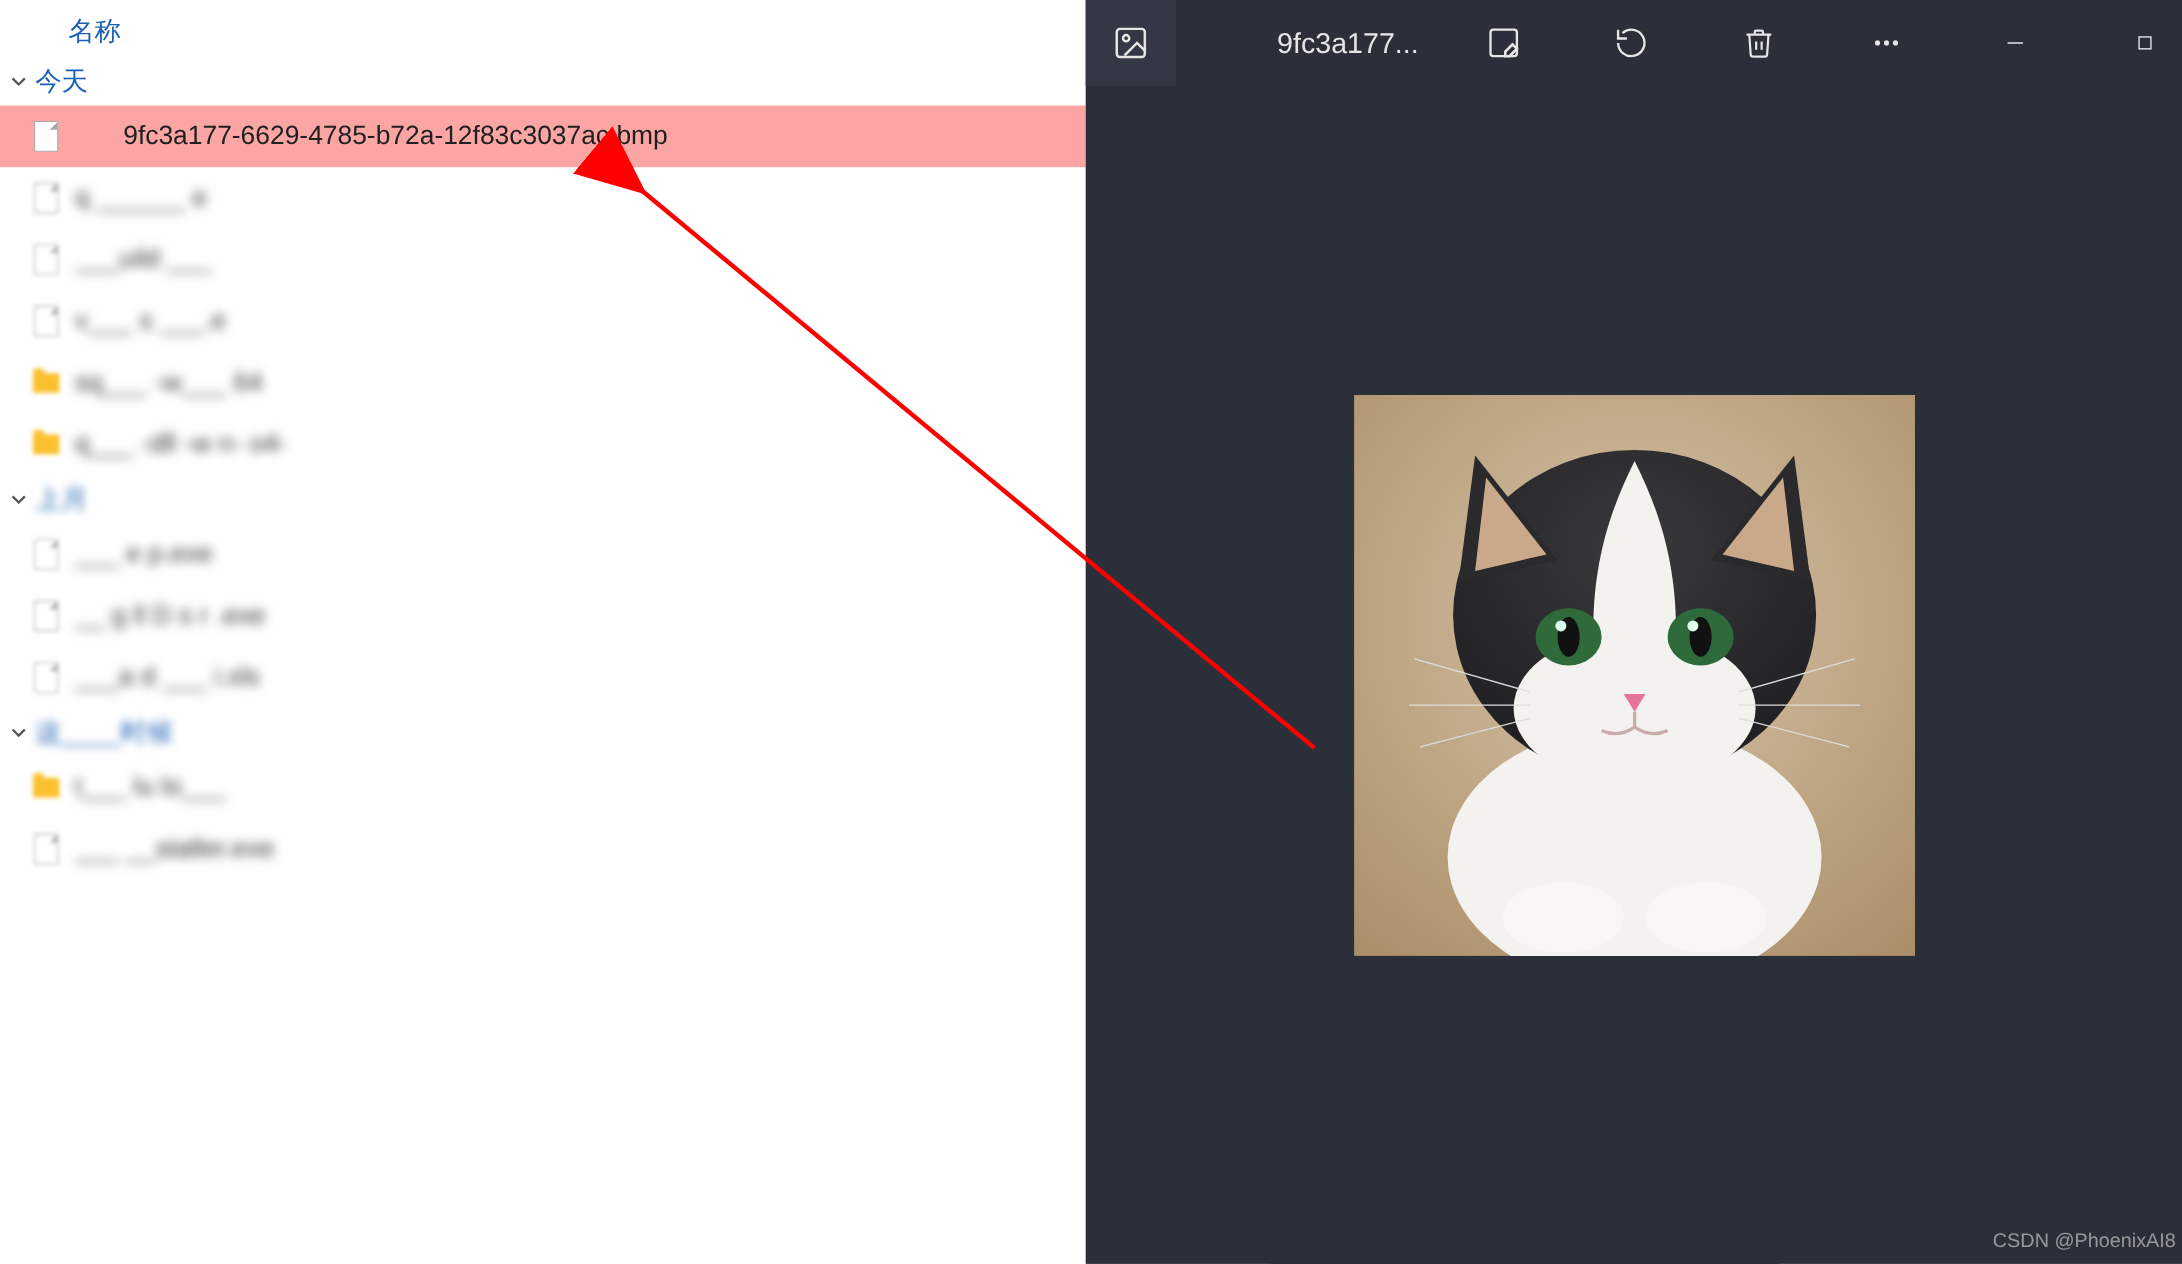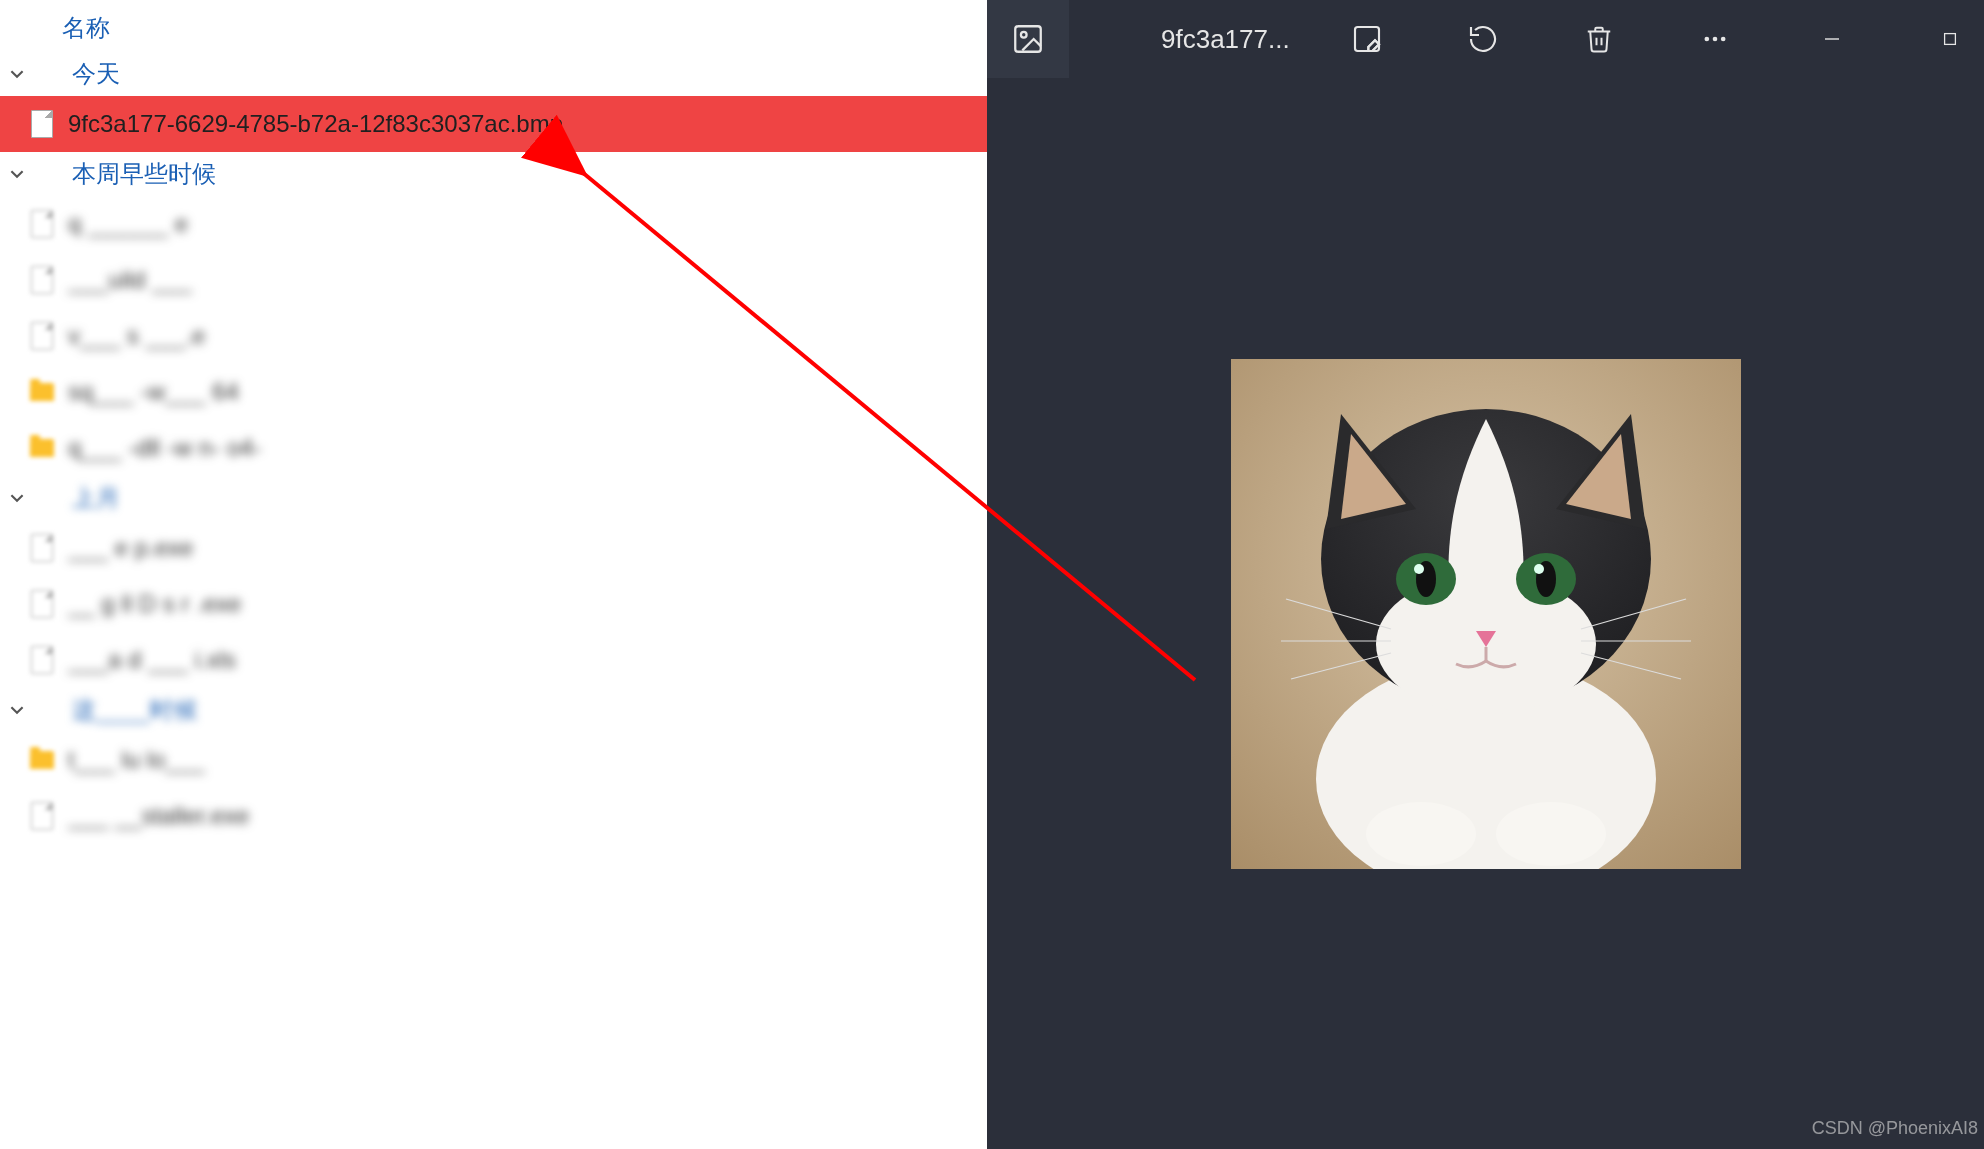--- a/index.html
+++ b/index.html
@@ -2,24 +2,24 @@
 <html><head>
 <meta charset="utf-8">
 <style>
   * { margin:0; padding:0; box-sizing:border-box; }
   html,body { width:1984px; height:1149px; font-family:"Segoe UI","Microsoft YaHei",sans-serif; background:#fff; overflow:hidden; }
   .root { display:flex; width:100%; height:100%; }
 
   
   .explorer { width:987px; height:100%; background:#fff; padding-top:4px; position:relative; }
   .col-header { color:#1a5fb4; font-size:24px; padding:8px 0 8px 62px; }
-  .group-row { display:flex; align-items:center; padding:6px 0 6px 6px; color:#1a5fb4; font-size:24px; cursor:pointer;gap:40px; }
+  .group-row { display:flex; align-items:center; padding:6px 0 6px 6px; color:#1a5fb4; font-size:24px; cursor:pointer; }
   .chev { width:22px; height:22px; margin-right:4px; display:inline-flex; align-items:center; justify-content:center; color:#666; }
   .file-row { display:flex; align-items:center; height:56px; padding-left:28px; font-size:24px; color:#202020; }
-  .file-row.selected { background:#ef4444; }
+  .file-row.selected { background:#fca5a5;gap:44px; }
   .file-row .icon { width:28px; height:32px; margin-right:12px; display:inline-flex; align-items:center; justify-content:center; }
   .file-row .label { white-space:nowrap; overflow:hidden; text-overflow:ellipsis; }
   .file-row.blur .label { filter:blur(5px); color:#333; }
   .file-row.blur .icon { filter:blur(2px); }
   .folder-glyph { width:24px; height:18px; background:#fbc02d; border-radius:2px 2px 0 0; position:relative; }
   .folder-glyph::before { content:""; position:absolute; top:-4px; left:0; width:10px; height:4px; background:#fbc02d; border-radius:2px 2px 0 0; }
   .file-glyph { width:22px; height:28px; background:#fff; border:1px solid #aaa; border-radius:1px; position:relative; }
   .file-glyph::after { content:""; position:absolute; top:0; right:0; width:7px; height:7px; background:linear-gradient(135deg,#fff 49%,#aaa 50%); }
 
   
@@ -53,28 +53,20 @@
               <path d="M1 3 L5 7 L9 3" fill="none" stroke="#555" stroke-width="1.5"></path>
             </svg>
           </span>
           <span>今天</span>
         </div>
         <div class="file-row selected">
           <span class="icon">
             <span class="file-glyph"></span>
           </span>
           <span class="label">9fc3a177-6629-4785-b72a-12f83c3037ac.bmp</span>
-        </div>
-        <div class="group-row">
-          <span class="chev">
-            <svg width="14" height="14" viewBox="0 0 10 10">
-              <path d="M1 3 L5 7 L9 3" fill="none" stroke="#555" stroke-width="1.5"></path>
-            </svg>
-          </span>
-          <span>本周早些时候</span>
         </div>
         <div class="file-row blur">
           <span class="icon">
             <span class="file-glyph"></span>
           </span>
           <span class="label">q ______ e</span>
         </div>
         <div class="file-row blur">
           <span class="icon">
             <span class="file-glyph"></span>

